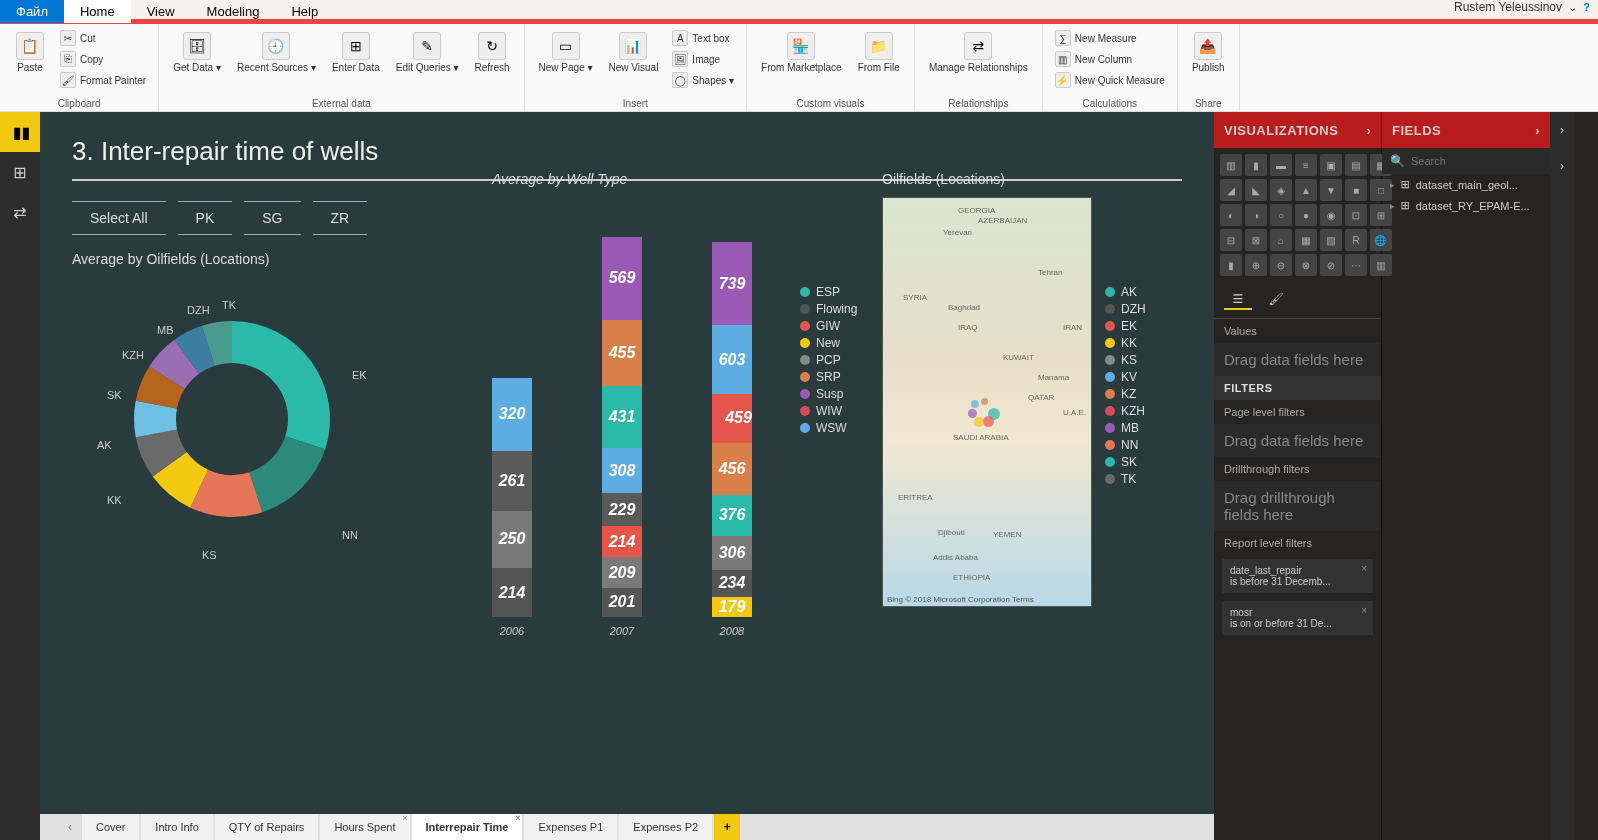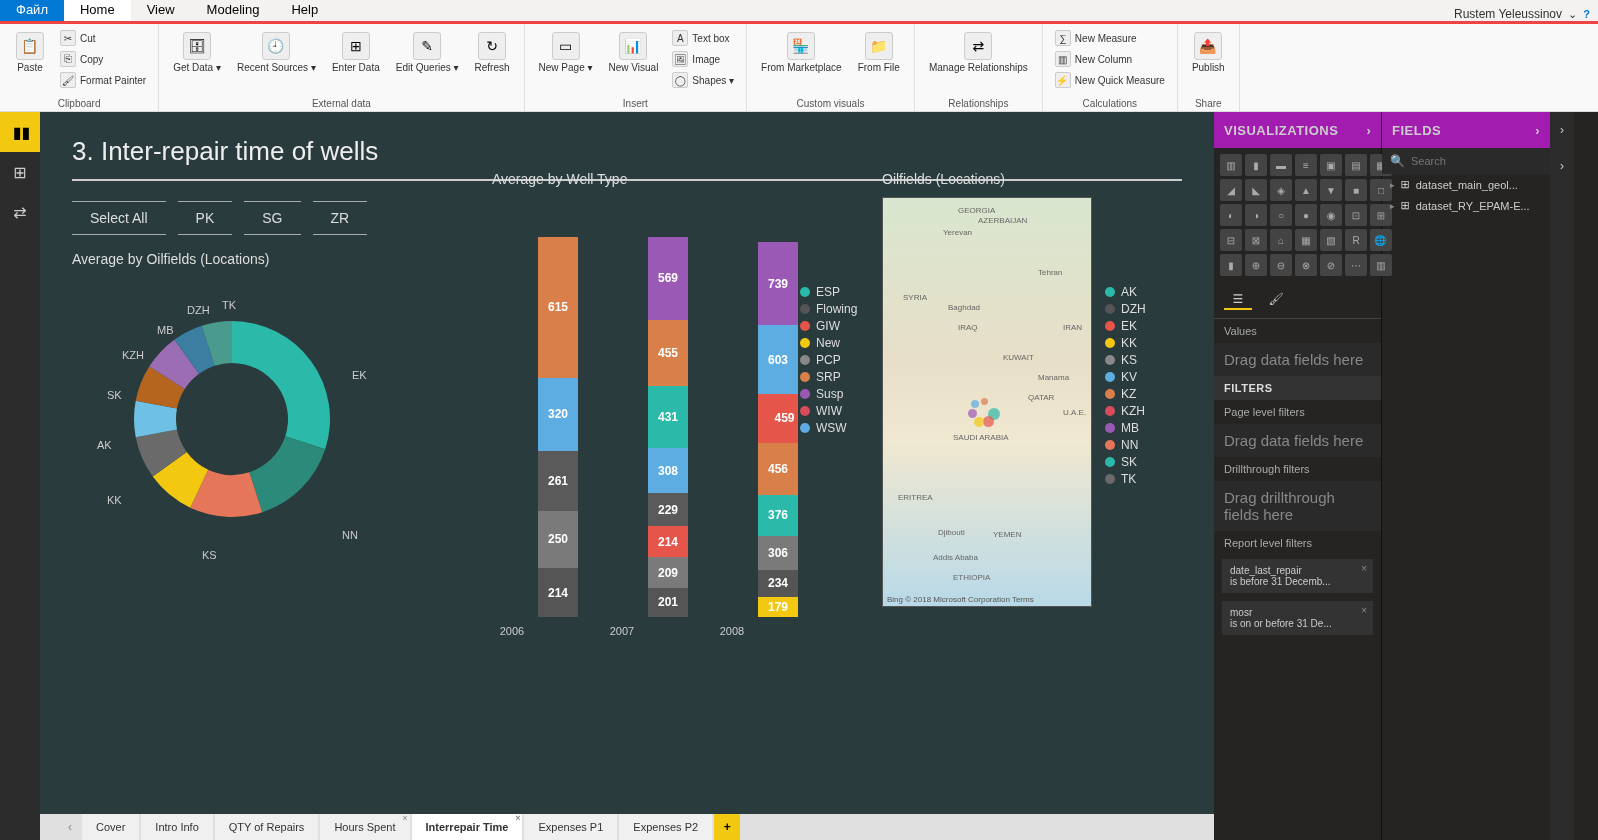--- a/index.html
+++ b/index.html
@@ -1,19 +1,19 @@
 <!DOCTYPE html>
 <html><head>
 <meta charset="utf-8">
 <style>
 * { margin: 0; padding: 0; box-sizing: border-box; font-family: "Segoe UI", Arial, sans-serif; }
 body { background: #fff; width: 1598px; height: 840px; overflow: hidden; font-size: 12px; }
 
 
-.title-bar { height: 24px; background: #f3f2f1; display: flex; align-items: flex-end; border-bottom: 3px solid #ef4444; }
+.title-bar { height: 24px; background: #f3f2f1; display: flex; align-items: flex-start; border-bottom: 5px solid #ef4444; }
 .title-bar .menu-item { padding: 4px 16px; cursor: pointer; font-size: 13px; }
 .title-bar .menu-item.file { background: #0078d4; color: #fff; }
 .title-bar .menu-item.active { background: #fff; }
 .title-bar .user { margin-left: auto; margin-right: 8px; font-size: 12px; color: #333; display: flex; align-items: center; gap: 6px; }
 .title-bar .user .icon-down, .title-bar .user .icon-help { font-size: 11px; }
 
 
 .ribbon { height: 88px; background: #f9f9f9; display: flex; border-bottom: 1px solid #ddd; }
 .ribbon-group { display: flex; flex-direction: column; align-items: center; border-right: 1px solid #e0e0e0; padding: 4px 8px 0; }
 .ribbon-group .icons { display: flex; gap: 4px; flex: 1; align-items: flex-start; }
@@ -36,24 +36,24 @@
 .report-hr { border: none; border-top: 2px solid #ccc; margin-bottom: 20px; }
 
 .slicers { display: flex; gap: 12px; margin-bottom: 16px; }
 .slicer { border-top: 1px solid #aaa; border-bottom: 1px solid #aaa; padding: 8px 18px; font-size: 14px; color: #ddd; cursor: pointer; }
 .sect-title { font-size: 14px; color: #ddd; margin-bottom: 12px; }
 .donut-wrap { position: relative; width: 320px; height: 280px; }
 .donut-wrap svg { width: 100%; height: 100%; }
 .donut-label { position: absolute; font-size: 11px; color: #ccc; white-space: nowrap; }
 
 
-.ribbonchart-section { width: 350px; }
+.ribbonchart-section { width: 350px; font-style: italic; }
 .ribbonchart { position: relative; width: 260px; height: 420px; }
 .ribbonchart .col { position: absolute; bottom: 20px; width: 40px; display: flex; flex-direction: column-reverse; }
-.ribbonchart .seg { width: 100%; display: flex; align-items: center; justify-content: center; color: #fff; font-size: 12px; font-weight: 600; margin-left: 46px; }
+.ribbonchart .seg { width: 100%; display: flex; align-items: center; justify-content: center; color: #fff; font-size: 16px; font-weight: 600; }
 .ribbonchart .xlabel { position: absolute; bottom: 0; font-size: 11px; color: #ccc; width: 40px; text-align: center; }
 .legend { position: absolute; left: 760px; top: 170px; font-size: 12px; }
 .legend div { display: flex; align-items: center; gap: 6px; margin: 3px 0; color: #ddd; }
 .legend .sw { width: 10px; height: 10px; border-radius: 50%; }
 
 
 .map-section { width: 210px; }
 .map-img { width: 210px; height: 410px; background: linear-gradient(180deg, #d9e6cf 0%, #e8dfc8 40%, #f0e8d0 60%, #b8d9e8 100%); position: relative; border: 1px solid #555; font-size: 8px; color: #666; }
 .map-img .place { position: absolute; }
 .map-legend { position: absolute; left: 1065px; top: 170px; font-size: 12px; }
@@ -64,21 +64,21 @@
 .page-tabs { height: 26px; background: #e0e0e0; display: flex; align-items: stretch; padding-left: 20px; gap: 2px; }
 .page-tab { padding: 4px 14px; background: #f0f0f0; font-size: 11px; color: #333; cursor: pointer; display: flex; align-items: center; position: relative; }
 .page-tab.active { background: #fff; font-weight: 600; }
 .page-tab .close-tab { position: absolute; top: -1px; right: 2px; font-size: 9px; color: #888; }
 .add-tab { width: 26px; background: #f2c811; display: flex; align-items: center; justify-content: center; font-weight: bold; cursor: pointer; }
 
 
 .right-panels { width: 384px; background: #252423; display: flex; color: #ccc; }
 .viz-panel { width: 168px; border-right: 1px solid #111; display: flex; flex-direction: column; }
 .fields-panel { width: 168px; display: flex; flex-direction: column; }
-.panel-header { height: 36px; display: flex; align-items: center; justify-content: space-between; padding: 0 10px; font-size: 13px; font-weight: 600; letter-spacing: 0.5px; background: #a21caf; gap: 28px; }
+.panel-header { height: 36px; display: flex; align-items: center; justify-content: space-between; padding: 0 10px; font-size: 13px; font-weight: 600; letter-spacing: 0.5px; background: #b91c1c; gap: 28px; }
 .viz-grid { display: grid; grid-template-columns: repeat(7, 22px); gap: 3px; padding: 6px; }
 .viz-ico { width: 22px; height: 22px; background: #444; border-radius: 2px; cursor: pointer; display:flex; align-items:center; justify-content:center; font-size:10px; color:#aaa; }
 .panel-sect { padding: 6px 10px; font-size: 11px; color: #aaa; }
 .panel-sect.hdr { background: #333; color: #ddd; font-weight: 600; letter-spacing: 0.5px; }
 .drop-zone { padding: 8px 10px; font-size: 15px; color: #888; background: #2a2a2a; }
 .filter-card { background: #333; margin: 4px 8px; padding: 6px 8px; font-size: 10px; color: #ccc; position: relative; }
 .filter-card .rm { position: absolute; right: 6px; top: 4px; color: #888; cursor: pointer; }
 .fields-search { padding: 6px 8px; display: flex; align-items: center; gap: 6px; background: #2a2a2a; }
 .fields-search input { flex: 1; background: transparent; border: none; color: #ccc; font-size: 11px; outline: none; }
 .field-item { padding: 4px 8px; font-size: 11px; color: #ccc; display: flex; align-items: center; gap: 6px; cursor: pointer; white-space: nowrap; overflow: hidden; text-overflow: ellipsis; }
@@ -283,21 +283,20 @@
         </div>
 
         <div class="ribbonchart-section">
           <div class="sect-title" style="margin-top:-30px;margin-bottom:30px;">Average by Well Type</div>
           <div class="ribbonchart" id="ribbon-chart">
               <div class="col" style="left: 0px;">
                 <div class="seg" style="height: 48.988px; background: rgb(85, 85, 85);">214</div>
                 <div class="seg" style="height: 57.2289px; background: rgb(122, 122, 122);">250</div>
                 <div class="seg" style="height: 59.747px; background: rgb(90, 90, 90);">261</div>
                 <div class="seg" style="height: 73.253px; background: rgb(93, 173, 226);">320</div>
-                <div class="seg" style="height: 140.783px; background: rgb(217, 127, 74);">615</div>
               </div>
               <div class="xlabel" style="left: 0px;">2006</div>
               <div class="col" style="left: 110px;">
                 <div class="seg" style="height: 29.1972px; background: rgb(85, 85, 85);">201</div>
                 <div class="seg" style="height: 30.3593px; background: rgb(122, 122, 122);">209</div>
                 <div class="seg" style="height: 31.0856px; background: rgb(230, 85, 74);">214</div>
                 <div class="seg" style="height: 33.2645px; background: rgb(90, 90, 90);">229</div>
                 <div class="seg" style="height: 44.7401px; background: rgb(93, 173, 226);">308</div>
                 <div class="seg" style="height: 62.607px; background: rgb(43, 185, 169);">431</div>
                 <div class="seg" style="height: 66.0933px; background: rgb(217, 127, 74);">455</div>

